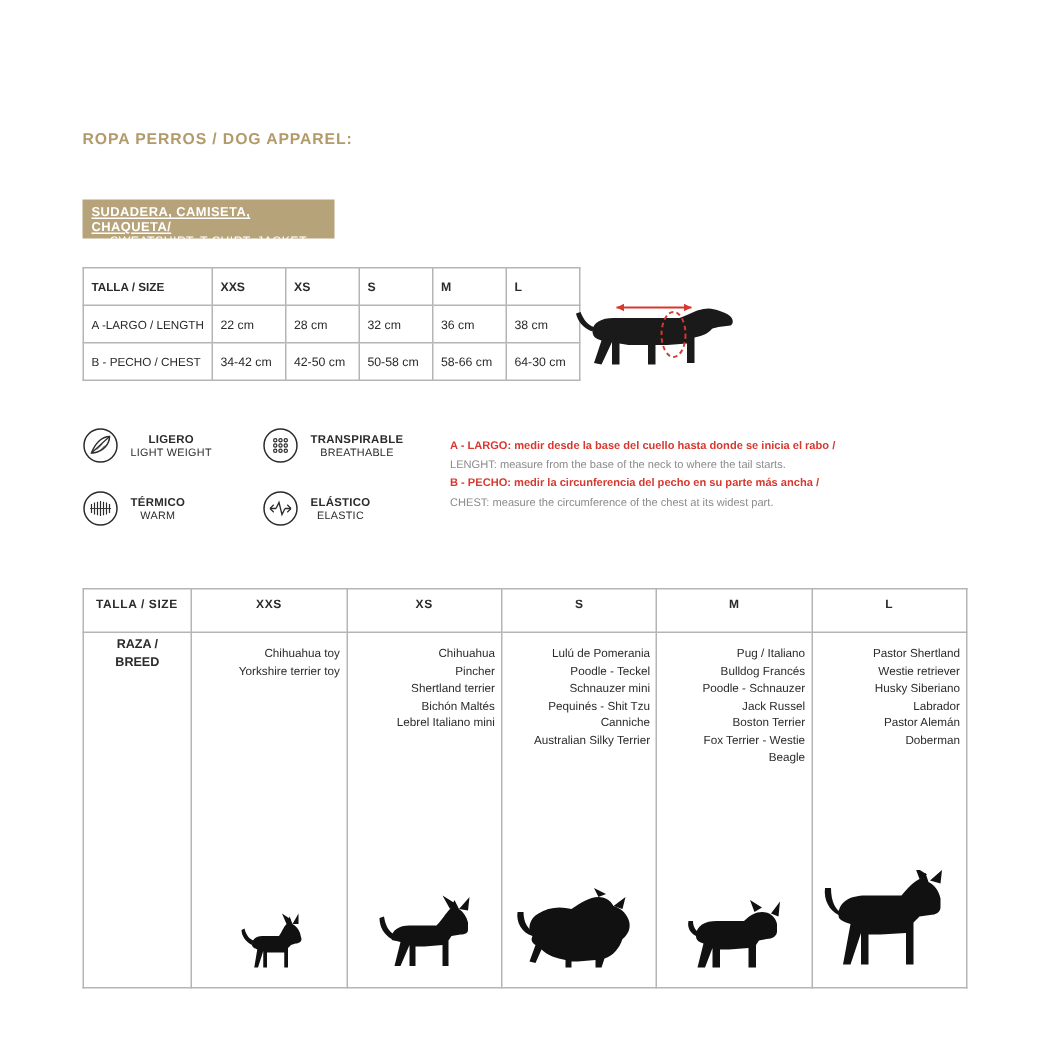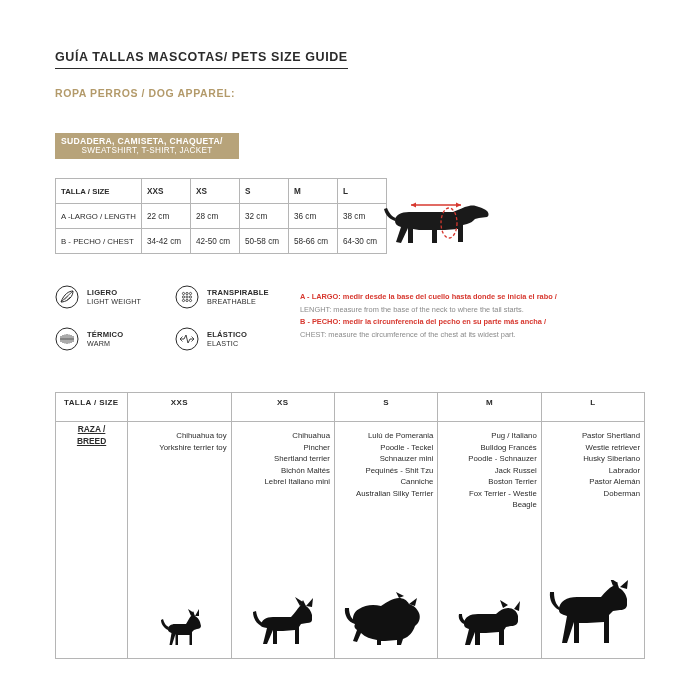--- a/index.html
+++ b/index.html
@@ -23,25 +23,26 @@
   }
   .subtitle{
     position:absolute;left:55px;top:87px;
     font-size:10.5px;font-weight:bold;letter-spacing:.6px;
     color:#b39a6a;
   }
 
   
   .sectiontag{
     position:absolute;left:55px;top:133px;
-    width:184px;height:26px;
+    width:168px;height:26px;
     background:#b7a37a;
     color:#ffffff;
     padding:3px 6px 0 6px;
     box-sizing:border-box;
+    text-decoration:underline;
   }
   .sectiontag .l1{font-size:8.6px;font-weight:bold;letter-spacing:.3px;line-height:10px;}
   .sectiontag .l2{font-size:8.2px;letter-spacing:.3px;line-height:10px;text-align:center;}
 
   
   .sizetable{
     position:absolute;left:55px;top:178px;
     border-collapse:collapse;
     font-size:8.2px;
   }
@@ -51,21 +52,21 @@
     height:12px;
     color:#2b2b2b;
     white-space:nowrap;
   }
   .sizetable td.lbl{width:68px;font-weight:normal;font-size:7.8px;}
   .sizetable td.hd{font-weight:bold;}
   .sizetable td.c{width:38px;}
 
   
   .features{position:absolute;left:55px;top:285px;width:280px;}
-  .frow{display:flex;margin-bottom:18px;}
+  .frow{display:flex;margin-bottom:18px;text-align:center;}
   .fitem{display:flex;align-items:center;width:120px;}
   .ficon{width:24px;height:24px;margin-right:8px;flex:0 0 24px;}
   .ftxt .t1{font-size:7.6px;font-weight:bold;letter-spacing:.2px;line-height:9px;color:#2b2b2b;}
   .ftxt .t2{font-size:7.2px;letter-spacing:.2px;line-height:9px;color:#2b2b2b;}
 
   
   .dogbox{position:absolute;left:375px;top:185px;width:130px;height:80px;}
 
   
   .measure{position:absolute;left:300px;top:292px;width:330px;}
@@ -83,32 +84,31 @@
     border:0.8px solid #b5b5b5;
     vertical-align:top;
   }
   .bt-hd{
     height:22px;
     font-size:8px;font-weight:bold;letter-spacing:.4px;
     text-align:center;
     padding-top:5px;
   }
   .bt-hd.left{text-align:left;padding-left:8px;width:68px;}
-  .bt-left{width:68px;text-align:center;vertical-align:middle;font-size:8.4px;font-weight:bold;line-height:12px;text-decoration:underline;}
+  .bt-left{width:68px;text-align:center;vertical-align:middle;font-size:8.4px;font-weight:bold;line-height:12px;}
   .bt-cell{width:104px;padding:8px 4px 0 4px;text-align:right;}
   .bt-cell .names{font-size:7.8px;line-height:11.5px;color:#2b2b2b;}
   .bt-sil{position:absolute;bottom:6px;left:0;right:0;display:flex;justify-content:center;align-items:flex-end;}
   .relcell{position:relative;height:228px;}
 </style>
 </head>
 <body>
 
 <div class="page">
 
-  <div class="title">GUÍA TALLAS MASCOTAS/ PETS SIZE GUIDE</div>
   <div class="subtitle">ROPA PERROS / DOG APPAREL:</div>
 
   <div class="sectiontag">
     <div class="l1">SUDADERA, CAMISETA, CHAQUETA/</div>
     <div class="l2">SWEATSHIRT, T-SHIRT, JACKET</div>
   </div>
 
   <table class="sizetable">
     <tbody>
         <tr>

